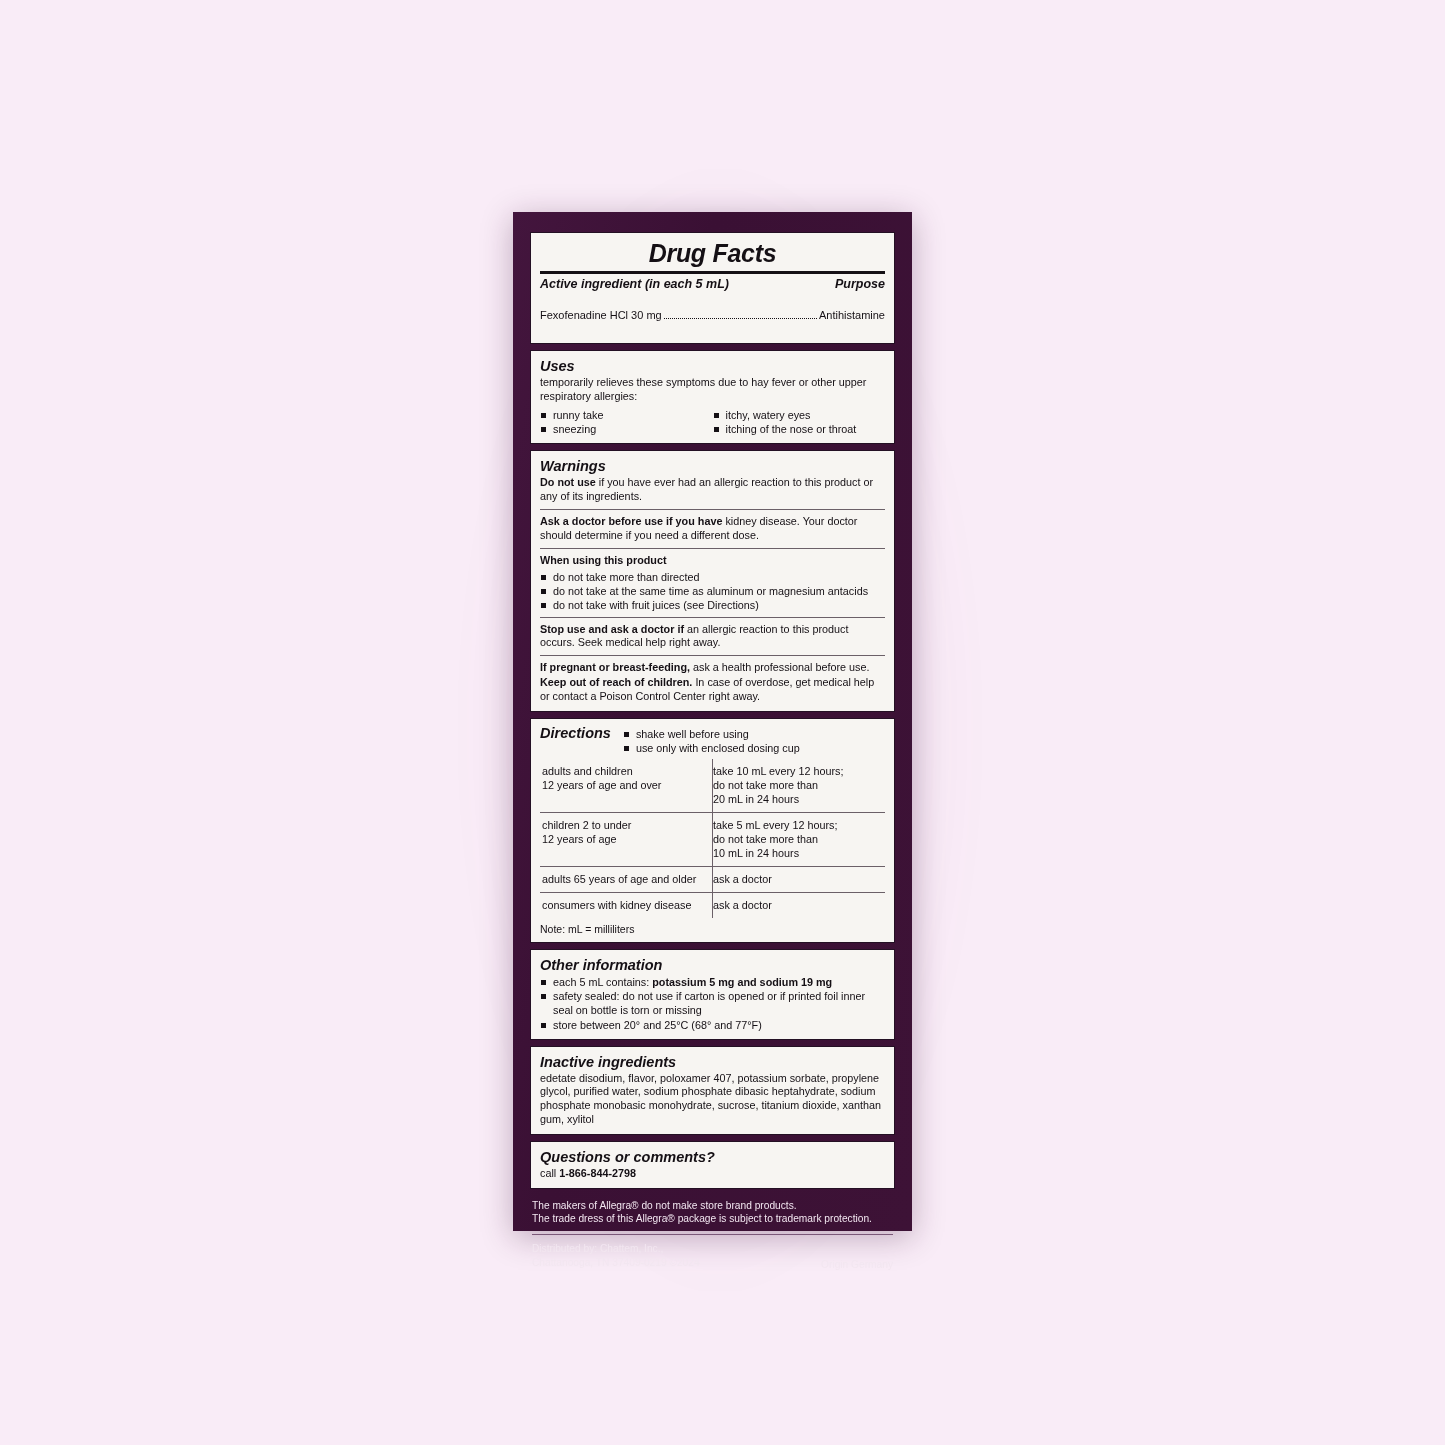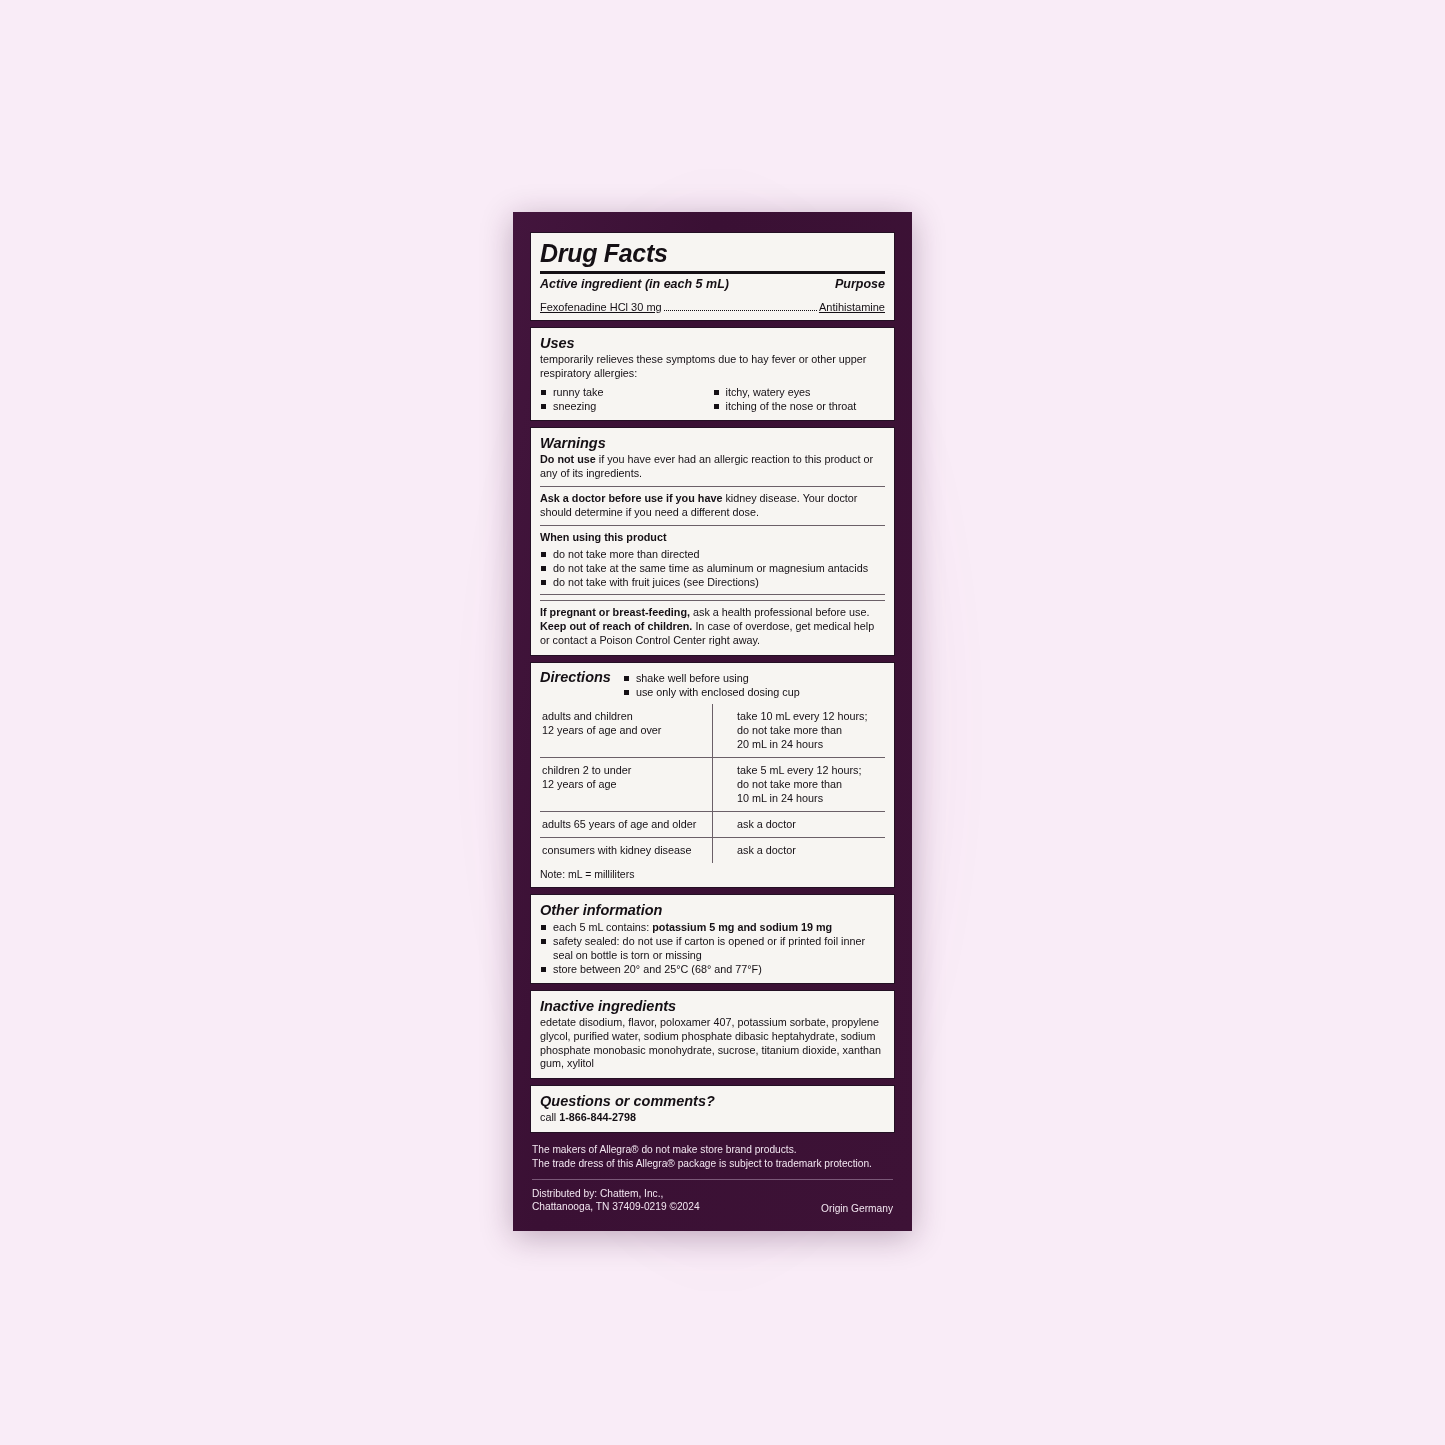--- a/index.html
+++ b/index.html
@@ -42,21 +42,21 @@
     padding: 20px 17px 0 17px;
   }
   .panel {
     background: #f7f5f2;
     border: 1.6px solid #241024;
     box-sizing: border-box;
     padding: 6px 9px 7px 9px;
     margin-bottom: 6px;
     color: #151015;
   }
-  .panel.tight { padding-top: 5px; padding-bottom: 5px; }
+  .panel.tight { padding-top: 5px; padding-bottom: 20px; text-align: center; }
 
   .dfTitle {
     font-size: 25px;
     font-weight: bold;
     font-style: italic;
     letter-spacing: -0.3px;
     line-height: 1.0;
     margin: 3px 0 5px 0;
   }
   .hr-thick {
@@ -75,25 +75,24 @@
     align-items: baseline;
     font-size: 12.5px;
     font-weight: bold;
     font-style: italic;
   }
   .leader {
     font-size: 11px;
     font-style: normal;
     font-weight: normal;
     line-height: 1.25;
-    margin-top: 10px;
+    margin-top: 18px;
     display: flex;
     align-items: baseline;
     white-space: nowrap;
-    text-decoration: underline;
   }
   .leader .dots {
     flex: 1;
     border-bottom: 1.5px dotted #151015;
     margin: 0 2px 3px 2px;
     min-width: 10px;
   }
   .sect-head {
     font-size: 14.5px;
     font-weight: bold;
@@ -152,21 +151,21 @@
     margin-top: 4px;
   }
   table.dirtab td {
     font-size: 10.8px;
     line-height: 1.3;
     vertical-align: top;
     padding: 5px 6px 6px 2px;
     border-bottom: 1px solid #6b6068;
   }
   table.dirtab td.age { width: 50%; border-right: 1px solid #6b6068; }
-  table.dirtab td.dose { padding-left: 24px; }
+  table.dirtab td.dose { padding-left: 0; }
   table.dirtab tr.last td { border-bottom: 0; }
   .note {
     font-size: 10.5px;
     margin-top: 5px;
   }
 
   
   .footer {
     color: #f2e6f0;
     padding: 4px 2px 0 2px;
@@ -230,20 +229,21 @@
       <hr class="hr-thin">
       <p class="body-txt"><span class="b">Ask a doctor before use if you have</span> <span>kidney disease. Your doctor should determine if you need a different dose.</span></p>
       <hr class="hr-thin">
       <p class="body-txt b">When using this product</p>
       <ul class="bul">
         <li>do not take more than directed</li>
         <li>do not take at the same time as aluminum or magnesium antacids</li>
         <li>do not take with fruit juices (see Directions)</li>
       </ul>
       <hr class="hr-thin">
+      <p class="body-txt"><span class="b">Stop use and ask a doctor if</span> <span>an allergic reaction to this product occurs. Seek medical help right away.</span></p>
       <hr class="hr-thin">
       <p class="body-txt"><span class="b">If pregnant or breast-feeding,</span> <span>ask a health professional before use.</span></p>
       <p class="body-txt para-block"><span class="b">Keep out of reach of children.</span> <span>In case of overdose, get medical help or contact a Poison Control Center right away.</span></p>
     </div>
 
     <div class="panel">
       <div class="dir-head">
         <div class="dtitle">Directions</div>
         <ul class="bul">
           <li>shake well before using</li>

